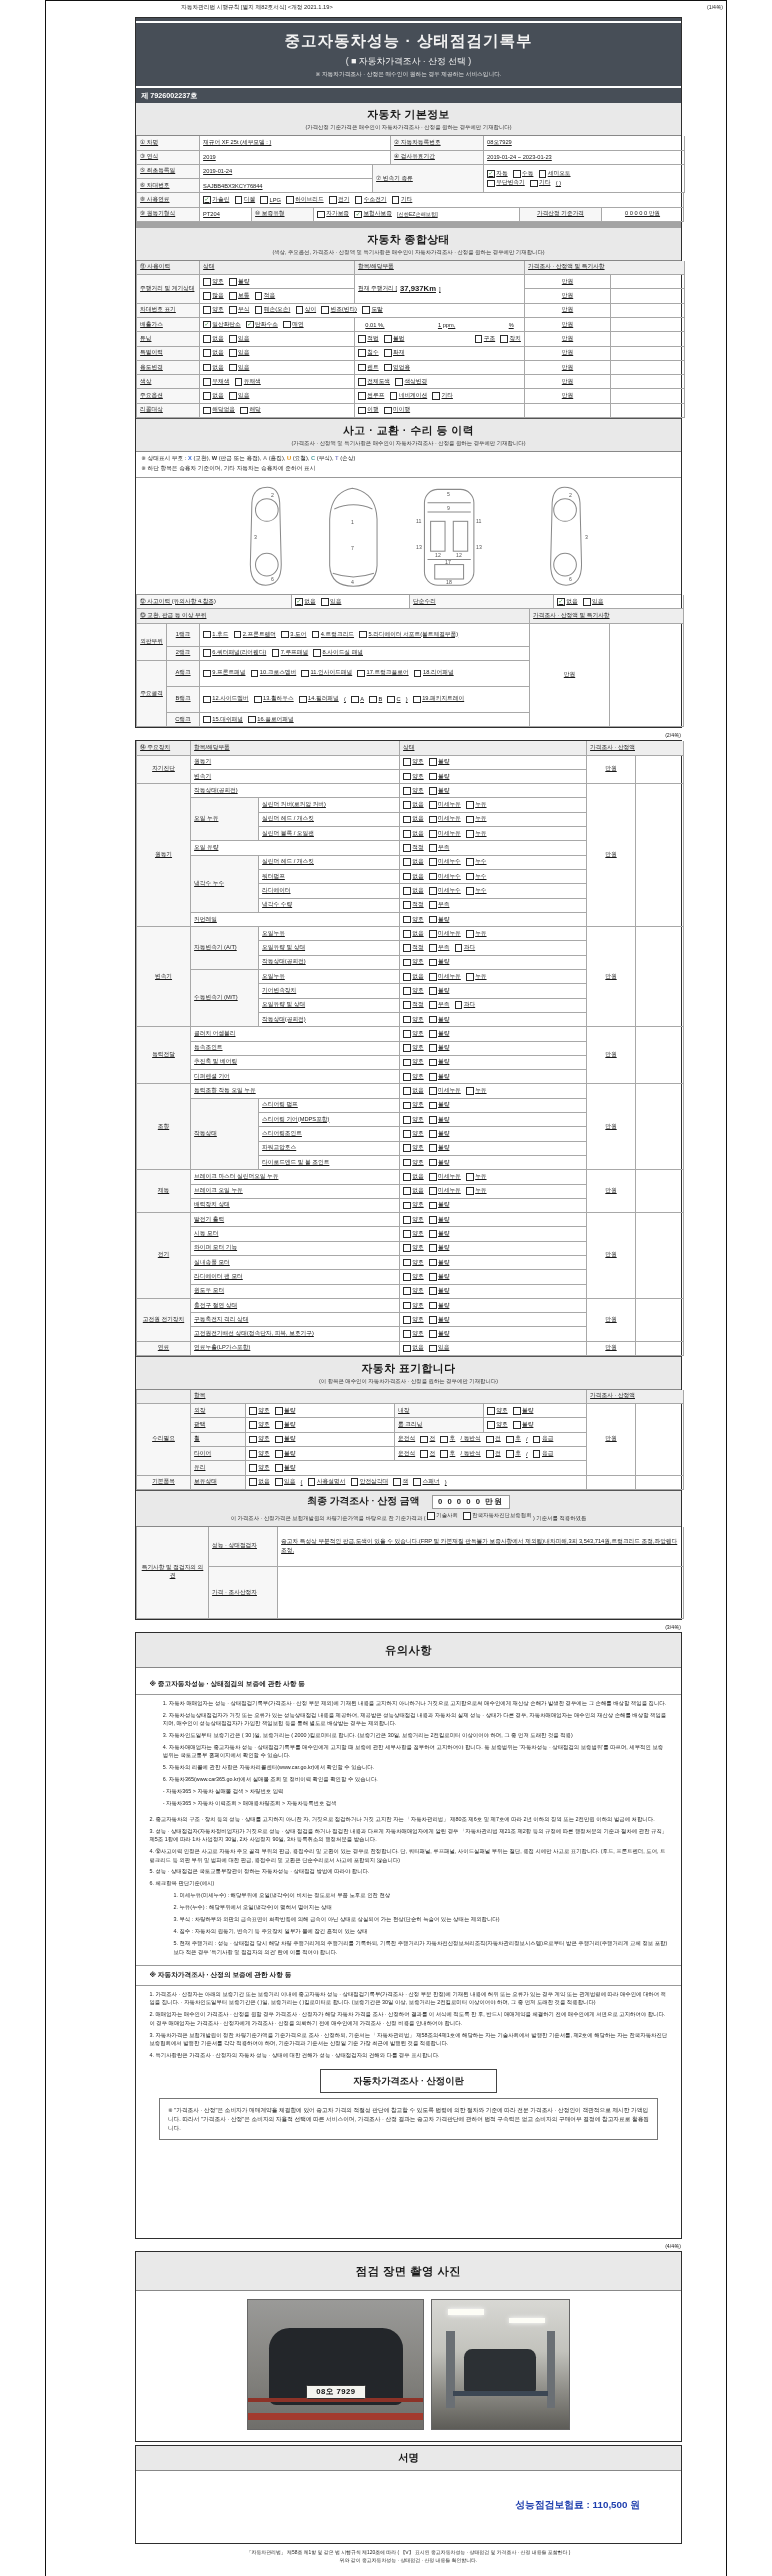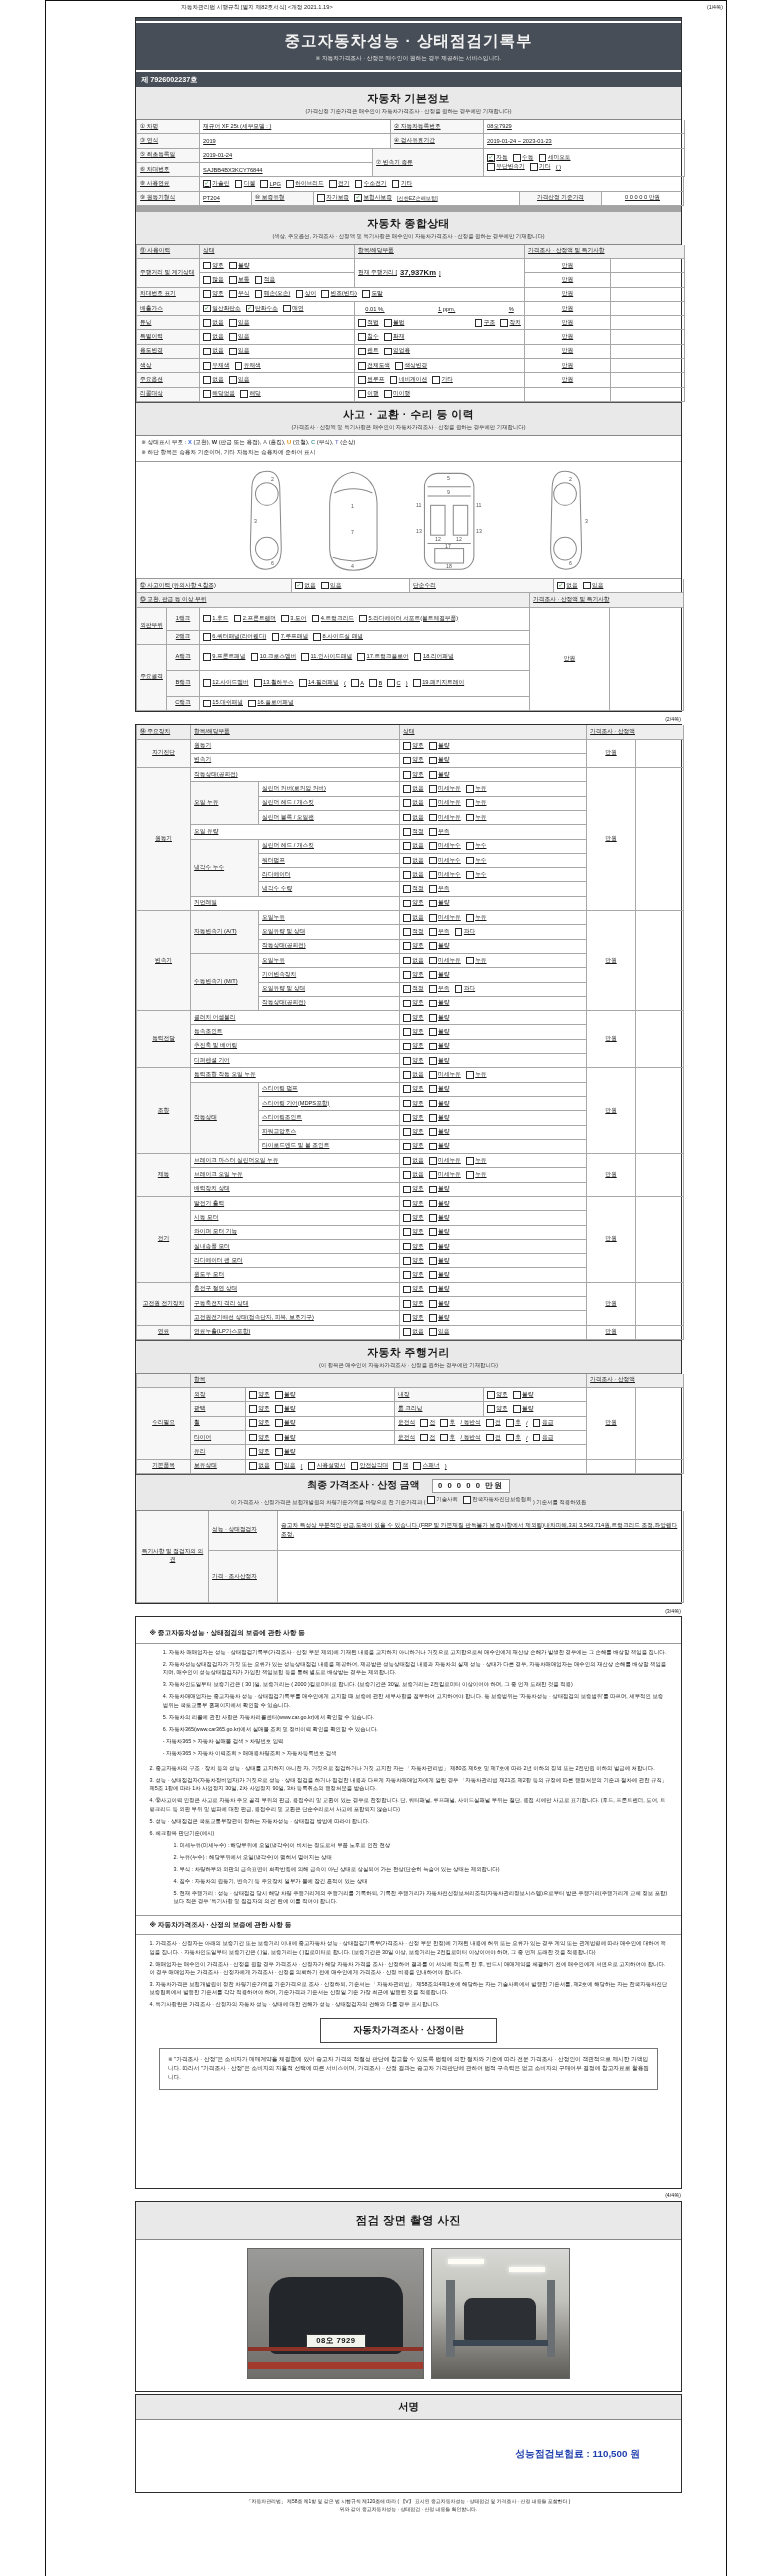--- a/index.html
+++ b/index.html
@@ -92,20 +92,21 @@
 <div class="page">
   <div class="lawref">자동차관리법 시행규칙 [별지 제82호서식] &lt;개정 2021.1.19&gt;</div>
   <div class="pmark" style="top:3.1px">(1/4쪽)</div>
 
   <div class="sheet">
 
     <div class="block">
       <div class="bar titlebar">
         <div class="titlestripe"></div>
         <div class="title">중고자동차성능 · 상태점검기록부</div>
+        <div class="titlesub">( ■ 자동차가격조사 · 산정 선택 )</div>
         <div class="titlenote">※ 자동차가격조사 · 산정은 매수인이 원하는 경우 제공하는 서비스입니다.</div>
       </div>
       <div class="docno">제 7926002237호</div>
 
       <div class="sect">
         <div class="h">자동차 기본정보</div>
         <div class="n">(가격산정 기준가격은 매수인이 자동차가격조사 · 산정을 원하는 경우에만 기재합니다)</div>
       </div>
       <table class="t">
         <colgroup>
@@ -1561,21 +1562,21 @@
                   </span>
                 </div>
               </td>
           <td class="c">만원</td>
               <td></td>
             </tr>
       </tbody>
         </table>
 
       <div class="sect" style="border-top:1px solid #555">
-        <div class="h">자동차 주행거리</div>
+        <div class="h">자동차 표기합니다</div>
         <div class="n">(이 항목은 매수인이 자동차가격조사 · 산정을 원하는 경우에만 기재합니다)</div>
       </div>
       <table class="t">
         <colgroup>
             <col style="width:54px">
             <col style="width:55px">
             <col style="width:149px">
             <col style="width:89px">
             <col style="width:103px">
             <col style="width:49px">
@@ -1836,20 +1837,23 @@
         <tr style="height:52px">
           <td class="l">가격 · 조사산정자</td>
           <td></td>
         </tr>
       </tbody>
         </table>
     </div>
     <div class="gapmark">(3/4쪽)</div>
 
     <div class="block">
+      <div class="sect" style="padding:9.3px 0">
+        <div class="h" style="font-size:11.3px">유의사항</div>
+      </div>
       <div class="noticebody" style="min-height:556px">
         <div class="ntitle">※ 중고자동차성능 · 상태점검의 보증에 관한 사항 등</div>
         <div class="hr"></div>
         <div class="lst ind1">
             <div class="li">1.  자동차 매매업자는 성능 · 상태점검기록부(가격조사 · 산정 부분 제외)에 기재된 내용을 고지하지 아니하거나 거짓으로 고지함으로써 매수인에게 재산상 손해가 발생한 경우에는 그 손해를 배상할 책임을 집니다.</div>
             <div class="li">2.  자동차성능상태점검자가 거짓 또는 오류가 있는 성능상태점검 내용을 제공하여, 제공받은 성능상태점검 내용과 자동차의 실제 성능 · 상태가 다른 경우, 자동차매매업자는 매수인의 재산상 손해를 배상할 책임을 지며, 매수인이 성능상태점검자가 가입한 책임보험 등을 통해 별도로 배상받는 경우는 제외합니다.</div>
             <div class="li">3.  자동차인도일부터 보증기간은 ( 30 )일, 보증거리는 ( 2000 )킬로미터로 합니다. (보증기간은 30일, 보증거리는 2천킬로미터 이상이어야 하며, 그 중 먼저 도래한 것을 적용)</div>
             <div class="li">4.  자동차매매업자는 중고자동차 성능 · 상태점검기록부를 매수인에게 고지할 때 보증에 관한 세부사항을 첨부하여 고지하여야 합니다. 동 보증범위는 '자동차성능 · 상태점검의 보증범위'를 따르며, 세부적인 보증범위는 국토교통부 홈페이지에서 확인할 수 있습니다.</div>
             <div class="li">5.  자동차의 리콜에 관한 사항은 자동차리콜센터(www.car.go.kr)에서 확인할 수 있습니다.</div>
             <div class="li">6.  자동차365(www.car365.go.kr)에서 실매물 조회 및 정비이력 확인을 확인할 수 있습니다.</div>

